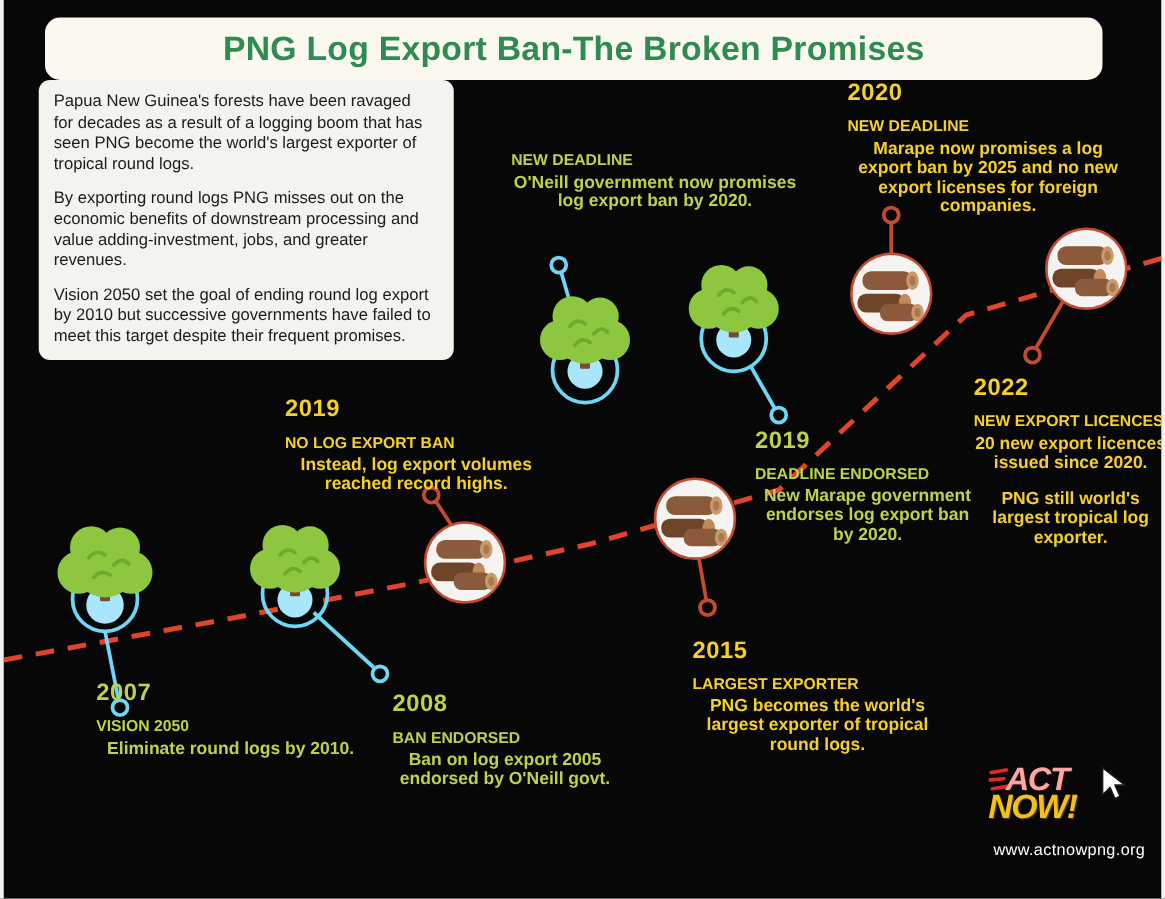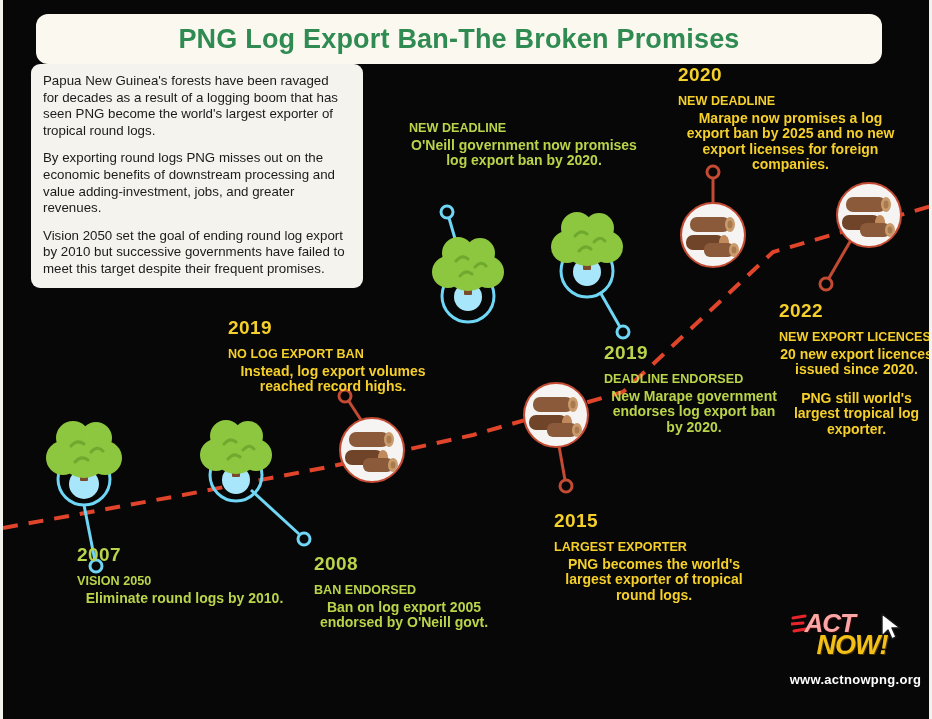--- a/index.html
+++ b/index.html
@@ -125,21 +125,21 @@
     left: 14px; top: 0px;
     color: #fca5a5;
     font-size: 26px;
     font-weight: bold;
     font-style: italic;
     letter-spacing: -1px;
     text-shadow: 1px 1px 0 #3a0a0a;
   }
   #logo-now {
     position: absolute;
-    left: 26px; top: 22px;
+    left: 0; top: 22px;
     color: #f2c016;
     font-size: 27px;
     font-weight: bold;
     font-style: italic;
     letter-spacing: -1px;
     text-shadow: 1px 1px 0 #4a3302;
   }
   #logo-speed {
     position: absolute;
     left: 0px; top: 6px;
@@ -147,21 +147,21 @@
   }
   #logo-cursor {
     position: absolute;
     left: 86px; top: 4px;
     width: 30px; height: 30px;
   }
   #logo-url {
     margin-top: 6px;
     color: #ffffff;
     font-size: 13px;
-    font-weight: bold;
+    font-weight: normal;
     letter-spacing: 0.3px;
   }
 </style>
 </head>
 <body>
 
 <div id="infographic">
 
   <div id="title-banner">
     <div id="title-text">PNG Log Export Ban-The Broken Promises</div>

